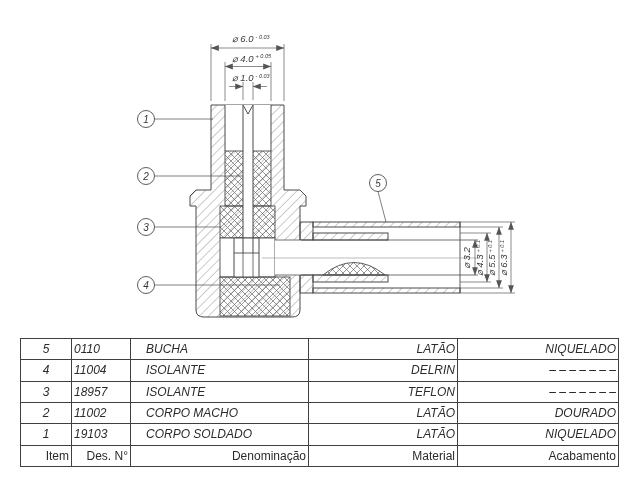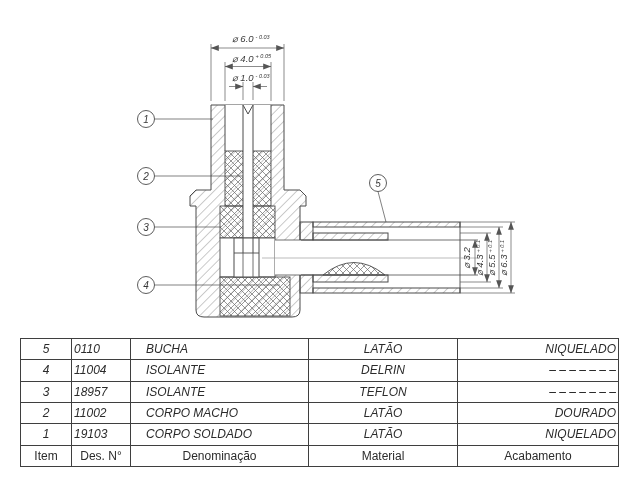--- a/index.html
+++ b/index.html
@@ -12,23 +12,23 @@
   .balloon-num{font-size:10px;}
   
   .parts-table{position:absolute;left:20px;top:338px;width:598px;height:129px;
                border-collapse:collapse;table-layout:fixed;color:#2b2b2b;}
   .parts-table td{border:1px solid #3f3f3f;font-size:12px;font-style:italic;
                   overflow:hidden;white-space:nowrap;padding:0 2px;height:20px;}
   .parts-table tr{height:21px;}
   .parts-table td.c0{text-align:center;}
   .parts-table td.c1{padding-right:4px;}
   .parts-table td.c2{text-align:left;padding-left:15px;}
-  .parts-table td.c3{text-align:center;margin-left:22px;}
+  .parts-table td.c3{text-align:right;margin-left:22px;}
   .parts-table td.c4{text-align:right;padding-left:12px;}
-  .parts-table tr.hdr td{font-style:normal;text-align:center;font-size:12px;padding:0 2px;}
+  .parts-table tr.hdr td{font-style:normal;text-align:right;font-size:12px;padding:0 2px;}
 </style>
 </head>
 <body>
 
 <div class="stage">
 
   <svg width="640" height="480" viewBox="0 0 640 480">
     <defs>
       <pattern id="h1" patternUnits="userSpaceOnUse" width="6.5" height="6.5" patternTransform="rotate(45)">
         <line x1="0" y1="0" x2="0" y2="6.5" stroke="#6a6a6a" stroke-width="0.7"></line>

